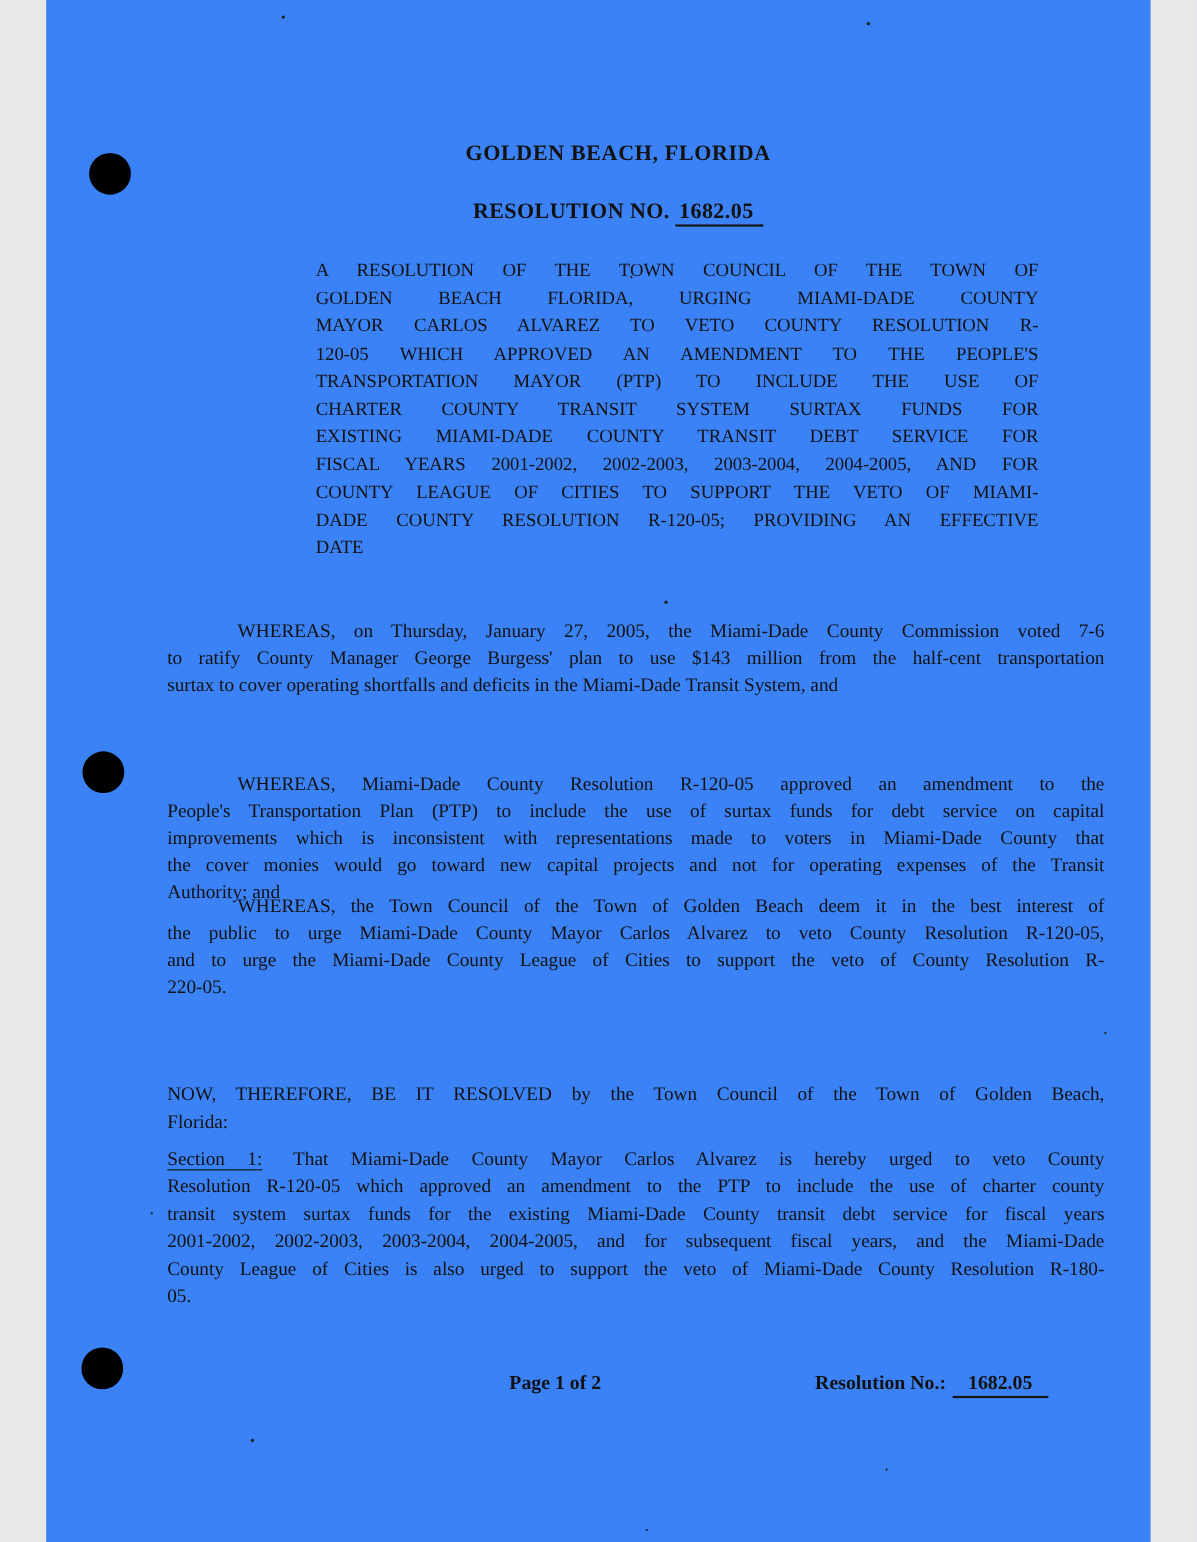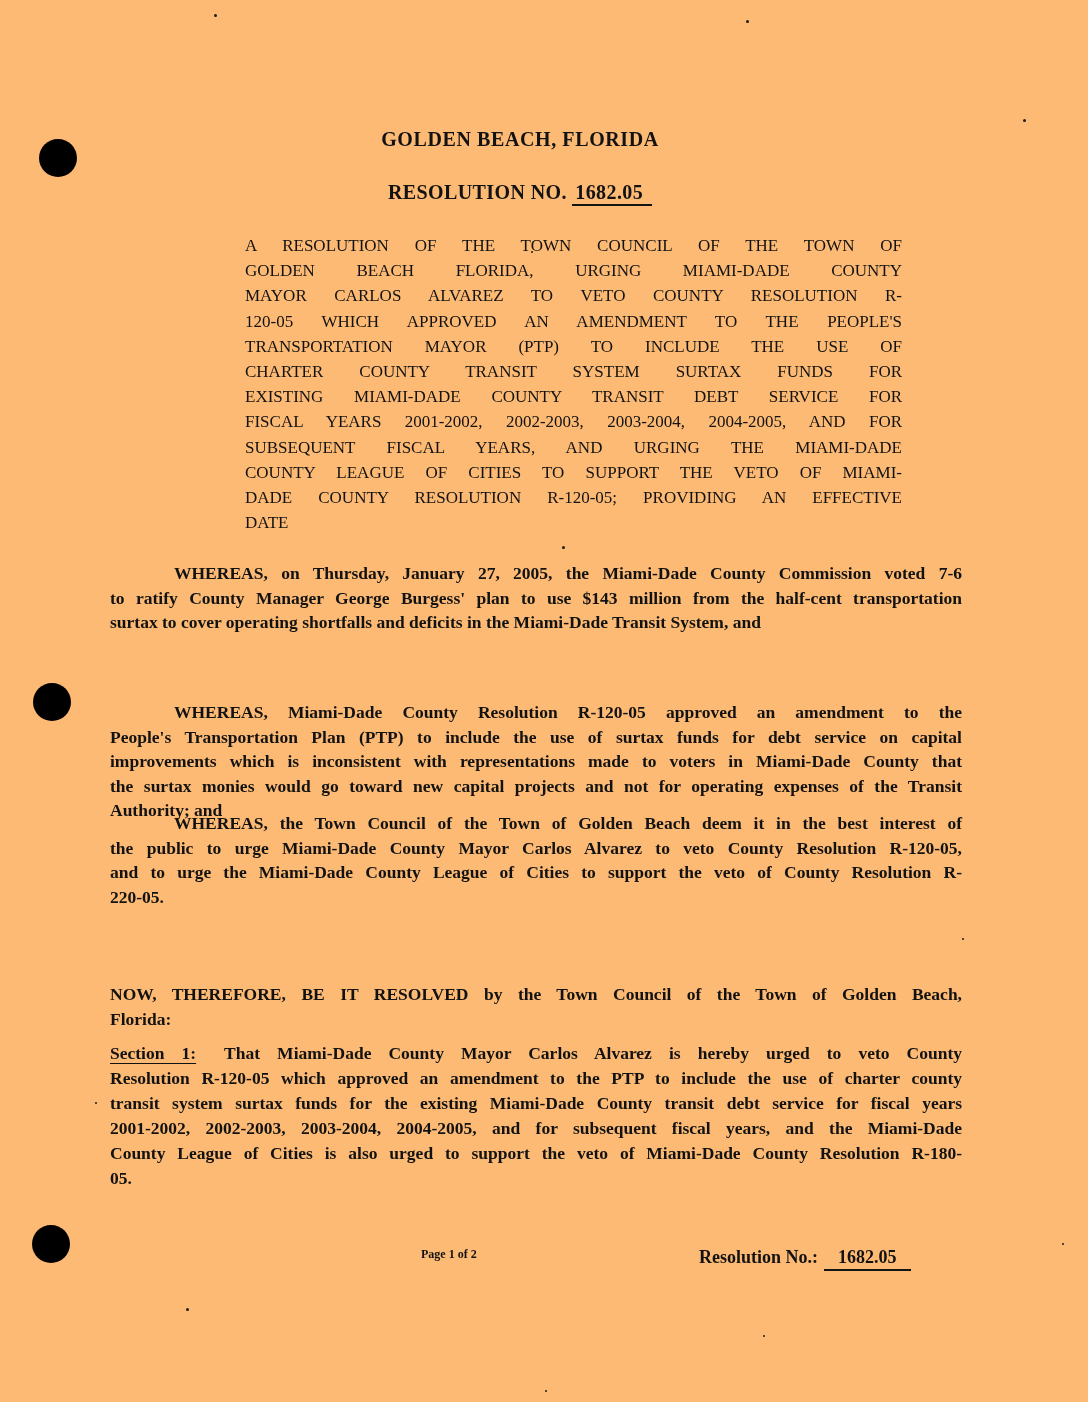--- a/index.html
+++ b/index.html
@@ -1,18 +1,18 @@
 <!DOCTYPE html>
 <html><head>
 <meta charset="utf-8">
 <style>
   html,body{margin:0;padding:0;background:#e8e8e8;}
   .page{
-    position:relative;width:1088px;height:1402px;margin:0 auto;
-    background:#fdba74;color:#121212;overflow:hidden;
+    position:relative;width:1004px;height:1402px;margin:0 auto;
+    background:#3b82f6;color:#121212;overflow:hidden;
     font-family:"Liberation Serif","DejaVu Serif",serif;
   }
   .hole{position:absolute;width:38px;height:38px;border-radius:50%;background:#000;}
   #hole-top{left:39px;top:139px;}
   #hole-mid{left:33px;top:683px;}
   #hole-bot{left:32px;top:1225px;}
   .speck{position:absolute;background:#1c1c1c;border-radius:50%;display:block;}
 
   .title-line{
     position:absolute;left:110px;top:128px;width:820px;text-align:center;
@@ -20,38 +20,38 @@
   }
   .res-heading{
     position:absolute;left:110px;top:181px;width:820px;text-align:center;
     font-weight:bold;font-size:20px;letter-spacing:.4px;white-space:nowrap;
   }
   .u-num{border-bottom:2.5px solid #141414;padding:0 9px 1px 3px;}
 
   .summary{position:absolute;left:245px;top:233px;width:657px;font-size:17px;}
   .summary .line{line-height:25.2px;}
 
-  .para{position:absolute;left:110px;width:852px;font-size:17.5px;font-weight:bold;}
+  .para{position:absolute;left:110px;width:852px;font-size:17.5px;}
   .para .line{line-height:24.5px;}
 
   .line{white-space:nowrap;}
   .jl{text-align:justify;text-align-last:justify;}
   .ll{text-align:left;text-align-last:left;}
   .fl{text-indent:64px;}
 
   #whereas-1{top:561px;}
   #whereas-2{top:660px;margin-top:40px;}
   #whereas-3{top:811px;}
   #resolved{top:971px;margin-top:11px;}
   #section-1{top:1041px;}
   #section-1 .line{line-height:25px;}
   .sec-label{text-decoration:underline;text-underline-offset:4px;margin-right:28px;}
 
   .footer-page{
-    position:absolute;left:421px;top:1247px;font-weight:bold;font-size:12px;white-space:nowrap;
+    position:absolute;left:421px;top:1247px;font-weight:bold;font-size:18px;white-space:nowrap;
   }
   .footer-res{
     position:absolute;left:699px;top:1247px;font-weight:bold;font-size:18px;white-space:nowrap;
   }
   .footer-res .u-val{border-bottom:2.5px solid #141414;padding:0 14px 2px 14px;margin-left:6px;}
 </style>
 </head>
 <body>
 
 <div class="page">
@@ -81,37 +81,36 @@
 
   <div class="summary">
     <div class="line jl">A RESOLUTION OF THE TOWN COUNCIL OF THE TOWN OF</div>
     <div class="line jl">GOLDEN BEACH FLORIDA, URGING MIAMI-DADE COUNTY</div>
     <div class="line jl">MAYOR CARLOS ALVAREZ TO VETO COUNTY RESOLUTION R-</div>
     <div class="line jl">120-05 WHICH APPROVED AN AMENDMENT TO THE PEOPLE'S</div>
     <div class="line jl">TRANSPORTATION MAYOR (PTP) TO INCLUDE THE USE OF</div>
     <div class="line jl">CHARTER COUNTY TRANSIT SYSTEM SURTAX FUNDS FOR</div>
     <div class="line jl">EXISTING MIAMI-DADE COUNTY TRANSIT DEBT SERVICE FOR</div>
     <div class="line jl">FISCAL YEARS 2001-2002, 2002-2003, 2003-2004, 2004-2005, AND FOR</div>
-    <div class="line jl">SUBSEQUENT FISCAL YEARS, AND URGING THE MIAMI-DADE</div>
     <div class="line jl">COUNTY LEAGUE OF CITIES TO SUPPORT THE VETO OF MIAMI-</div>
     <div class="line jl">DADE COUNTY RESOLUTION R-120-05; PROVIDING AN EFFECTIVE</div>
     <div class="line ll">DATE</div>
   </div>
 
   <div class="para" id="whereas-1">
     <div class="line jl fl">WHEREAS, on Thursday, January 27, 2005, the Miami-Dade County Commission voted 7-6</div>
     <div class="line jl">to ratify County Manager George Burgess' plan to use $143 million from the half-cent transportation</div>
     <div class="line ll">surtax to cover operating shortfalls and deficits in the Miami-Dade Transit System, and</div>
   </div>
 
   <div class="para" id="whereas-2">
     <div class="line jl fl">WHEREAS, Miami-Dade County Resolution R-120-05 approved an amendment to the</div>
     <div class="line jl">People's Transportation Plan (PTP) to include the use of surtax funds for debt service on capital</div>
     <div class="line jl">improvements which is inconsistent with representations made to voters in Miami-Dade County that</div>
-    <div class="line jl">the surtax monies would go toward new capital projects and not for operating expenses of the Transit</div>
+    <div class="line jl">the cover monies would go toward new capital projects and not for operating expenses of the Transit</div>
     <div class="line ll">Authority; and</div>
   </div>
 
   <div class="para" id="whereas-3">
     <div class="line jl fl">WHEREAS, the Town Council of the Town of Golden Beach deem it in the best interest of</div>
     <div class="line jl">the public to urge Miami-Dade County Mayor Carlos Alvarez to veto County Resolution R-120-05,</div>
     <div class="line jl">and to urge the Miami-Dade County League of Cities to support the veto of County Resolution R-</div>
     <div class="line ll">220-05.</div>
   </div>
 

